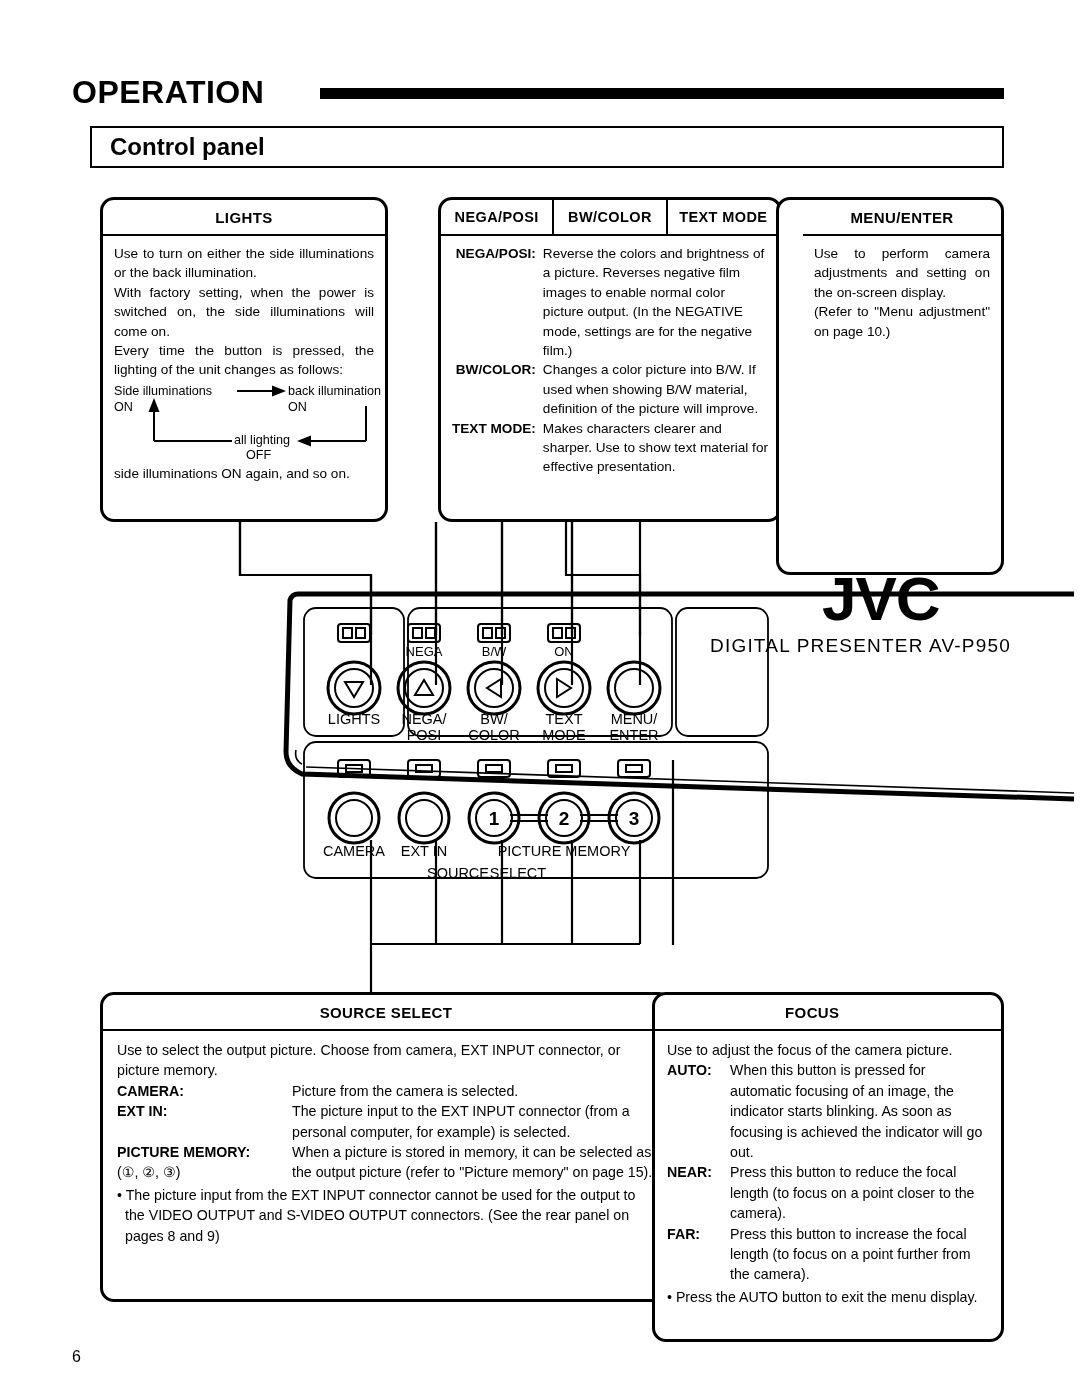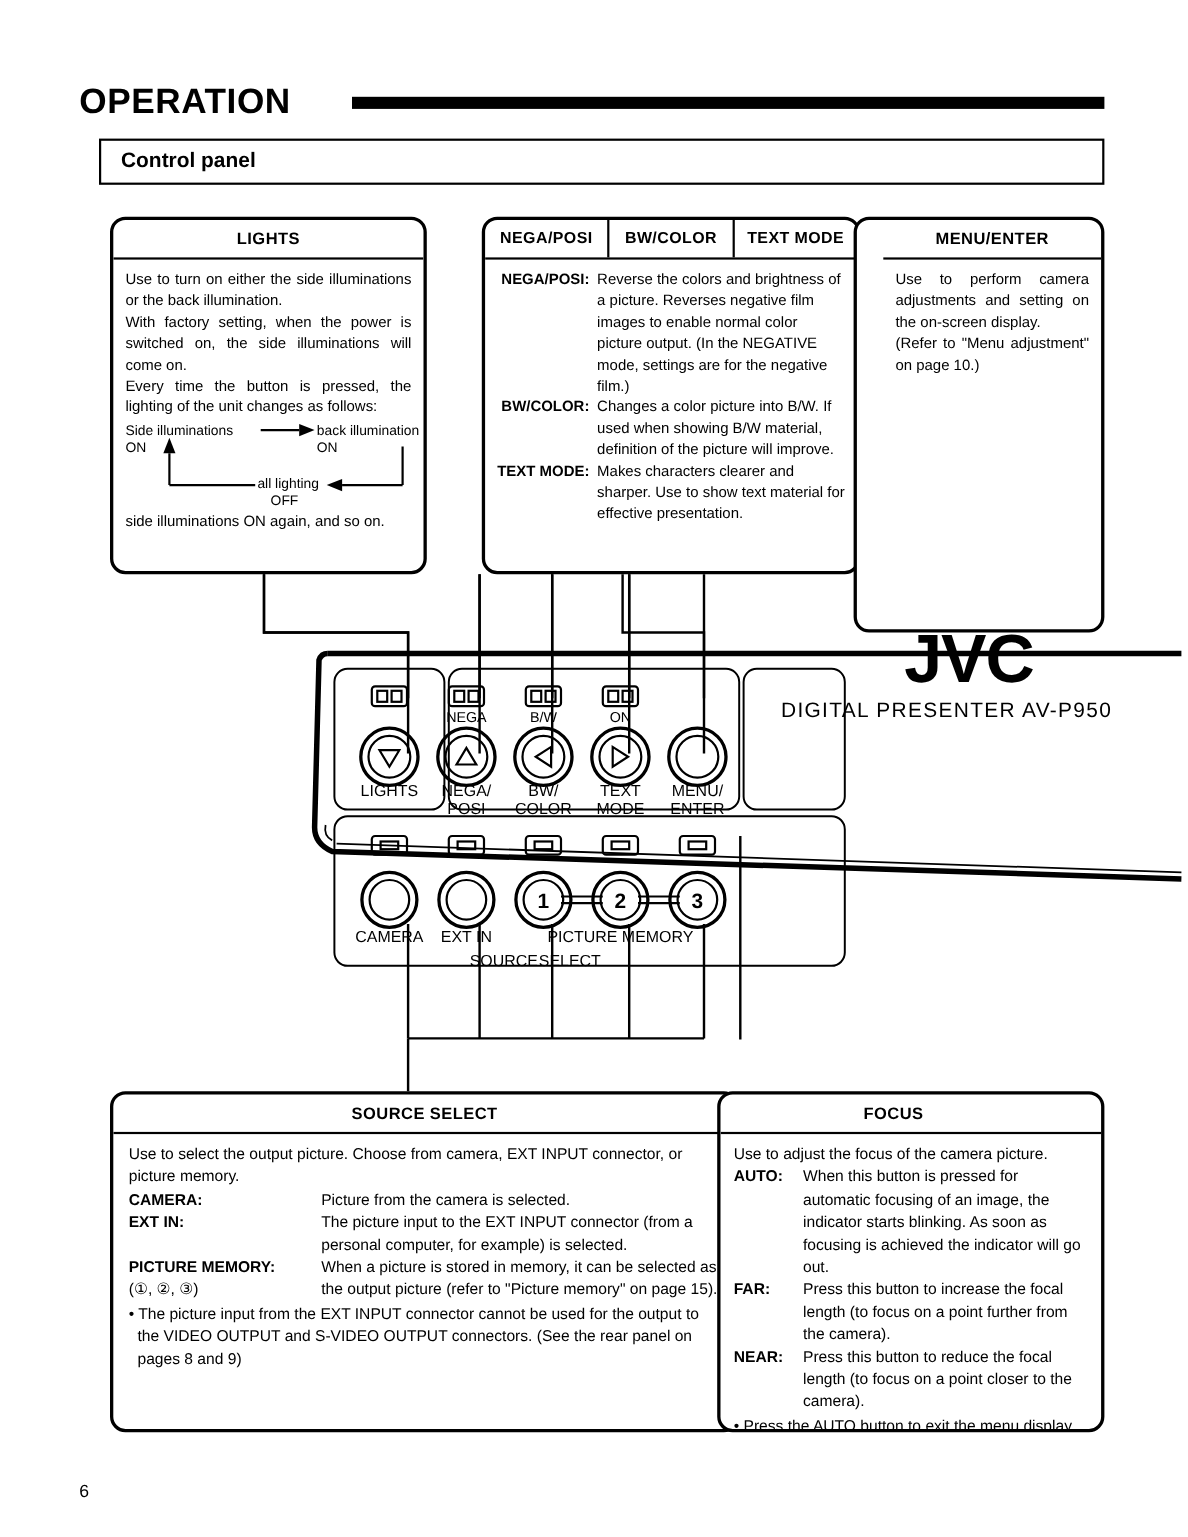--- a/index.html
+++ b/index.html
@@ -44,21 +44,21 @@
     top: 126px;
     width: 914px;
     height: 42px;
     border: 2px solid #000;
     box-sizing: border-box;
   }
   #subtitle-text {
     position: absolute;
     left: 110px;
     top: 132px;
-    font-size: 19px;
+    font-size: 24px;
     font-weight: bold;
     line-height: 30px;
   }
 
   
   .callout {
     position: absolute;
     border: 3px solid #000;
     border-radius: 14px;
     box-sizing: border-box;
@@ -429,37 +429,37 @@
             <span>PICTURE MEMORY:</span><br>
             <span style="font-weight:normal;">(①, ②, ③)</span>
           </span>
           <span class="defdesc">When a picture is stored in memory, it can be selected as the output picture (refer to "Picture memory" on page 15).</span>
         </div>
       </div>
       <p style="margin-top:2px; text-indent:-8px; padding-left:8px;">• The picture input from the EXT INPUT connector cannot be used for the output to the VIDEO OUTPUT and S-VIDEO OUTPUT connectors. (See the rear panel on pages 8 and 9)</p>
     </div>
   </div>
 
-  <div class="callout" style="left:652px; top:992px; width:352px; height:310px;">
+  <div class="callout" style="left:652px; top:992px; width:352px; height:350px;">
     <div class="callout-head" style="text-align:left; justify-content:flex-start; padding-left:130px;">FOCUS</div>
     <div class="callout-body plain" style="font-size:14.2px; line-height:20.4px; padding:9px 12px;">
       <p>Use to adjust the focus of the camera picture.</p>
       <div class="deflist">
         <div class="defrow">
           <span class="defterm" style="width:56px; text-align:left;">AUTO:</span>
           <span class="defdesc">When this button is pressed for automatic focusing of an image, the indicator starts blinking. As soon as focusing is achieved the indicator will go out.</span>
         </div>
         <div class="defrow">
+          <span class="defterm" style="width:56px; text-align:left;">NEAR:</span>
+          <span class="defdesc">Press this button to reduce the focal length (to focus on a point closer to the camera).</span>
+        </div>
+        <div class="defrow">
           <span class="defterm" style="width:56px; text-align:left;">FAR:</span>
           <span class="defdesc">Press this button to increase the focal length (to focus on a point further from the camera).</span>
         </div>
-        <div class="defrow">
-          <span class="defterm" style="width:56px; text-align:left;">NEAR:</span>
-          <span class="defdesc">Press this button to reduce the focal length (to focus on a point closer to the camera).</span>
-        </div>
       </div>
       <p style="margin-top:2px; text-indent:-8px; padding-left:8px;">• Press the AUTO button to exit the menu display.</p>
     </div>
   </div>
 
   <div id="page-number">6</div>
 
 </div>
 
 </body></html>

